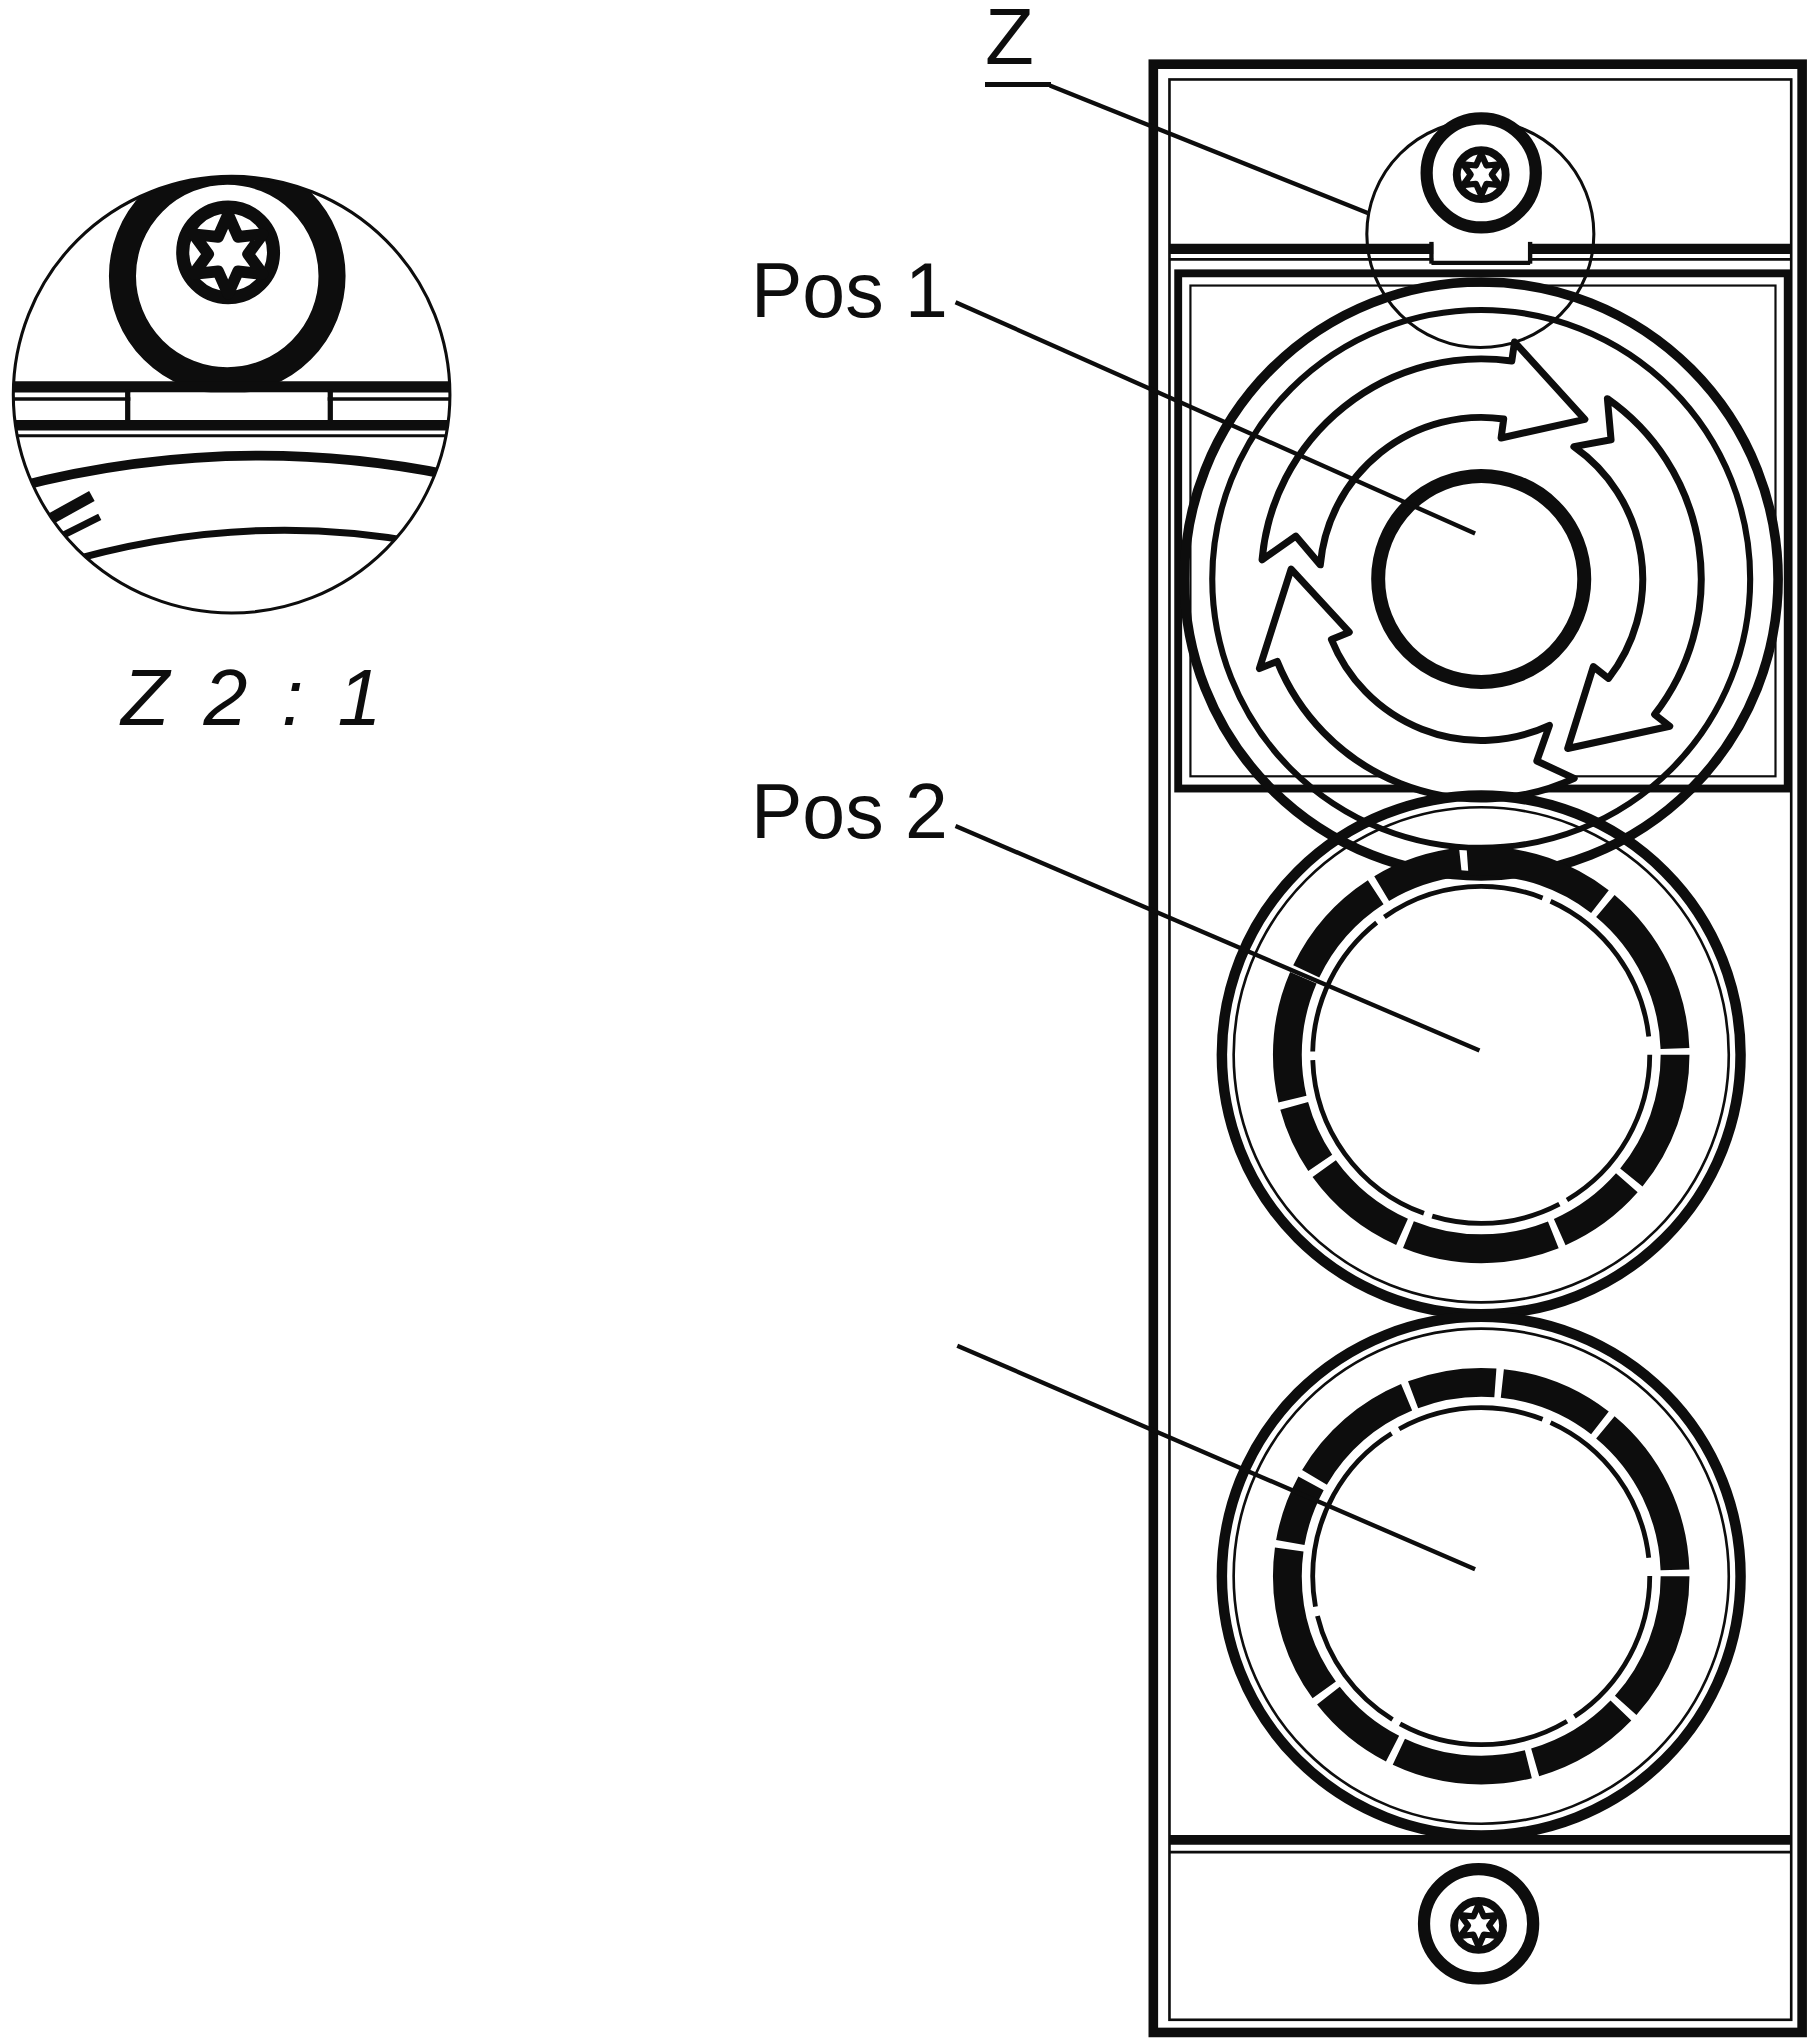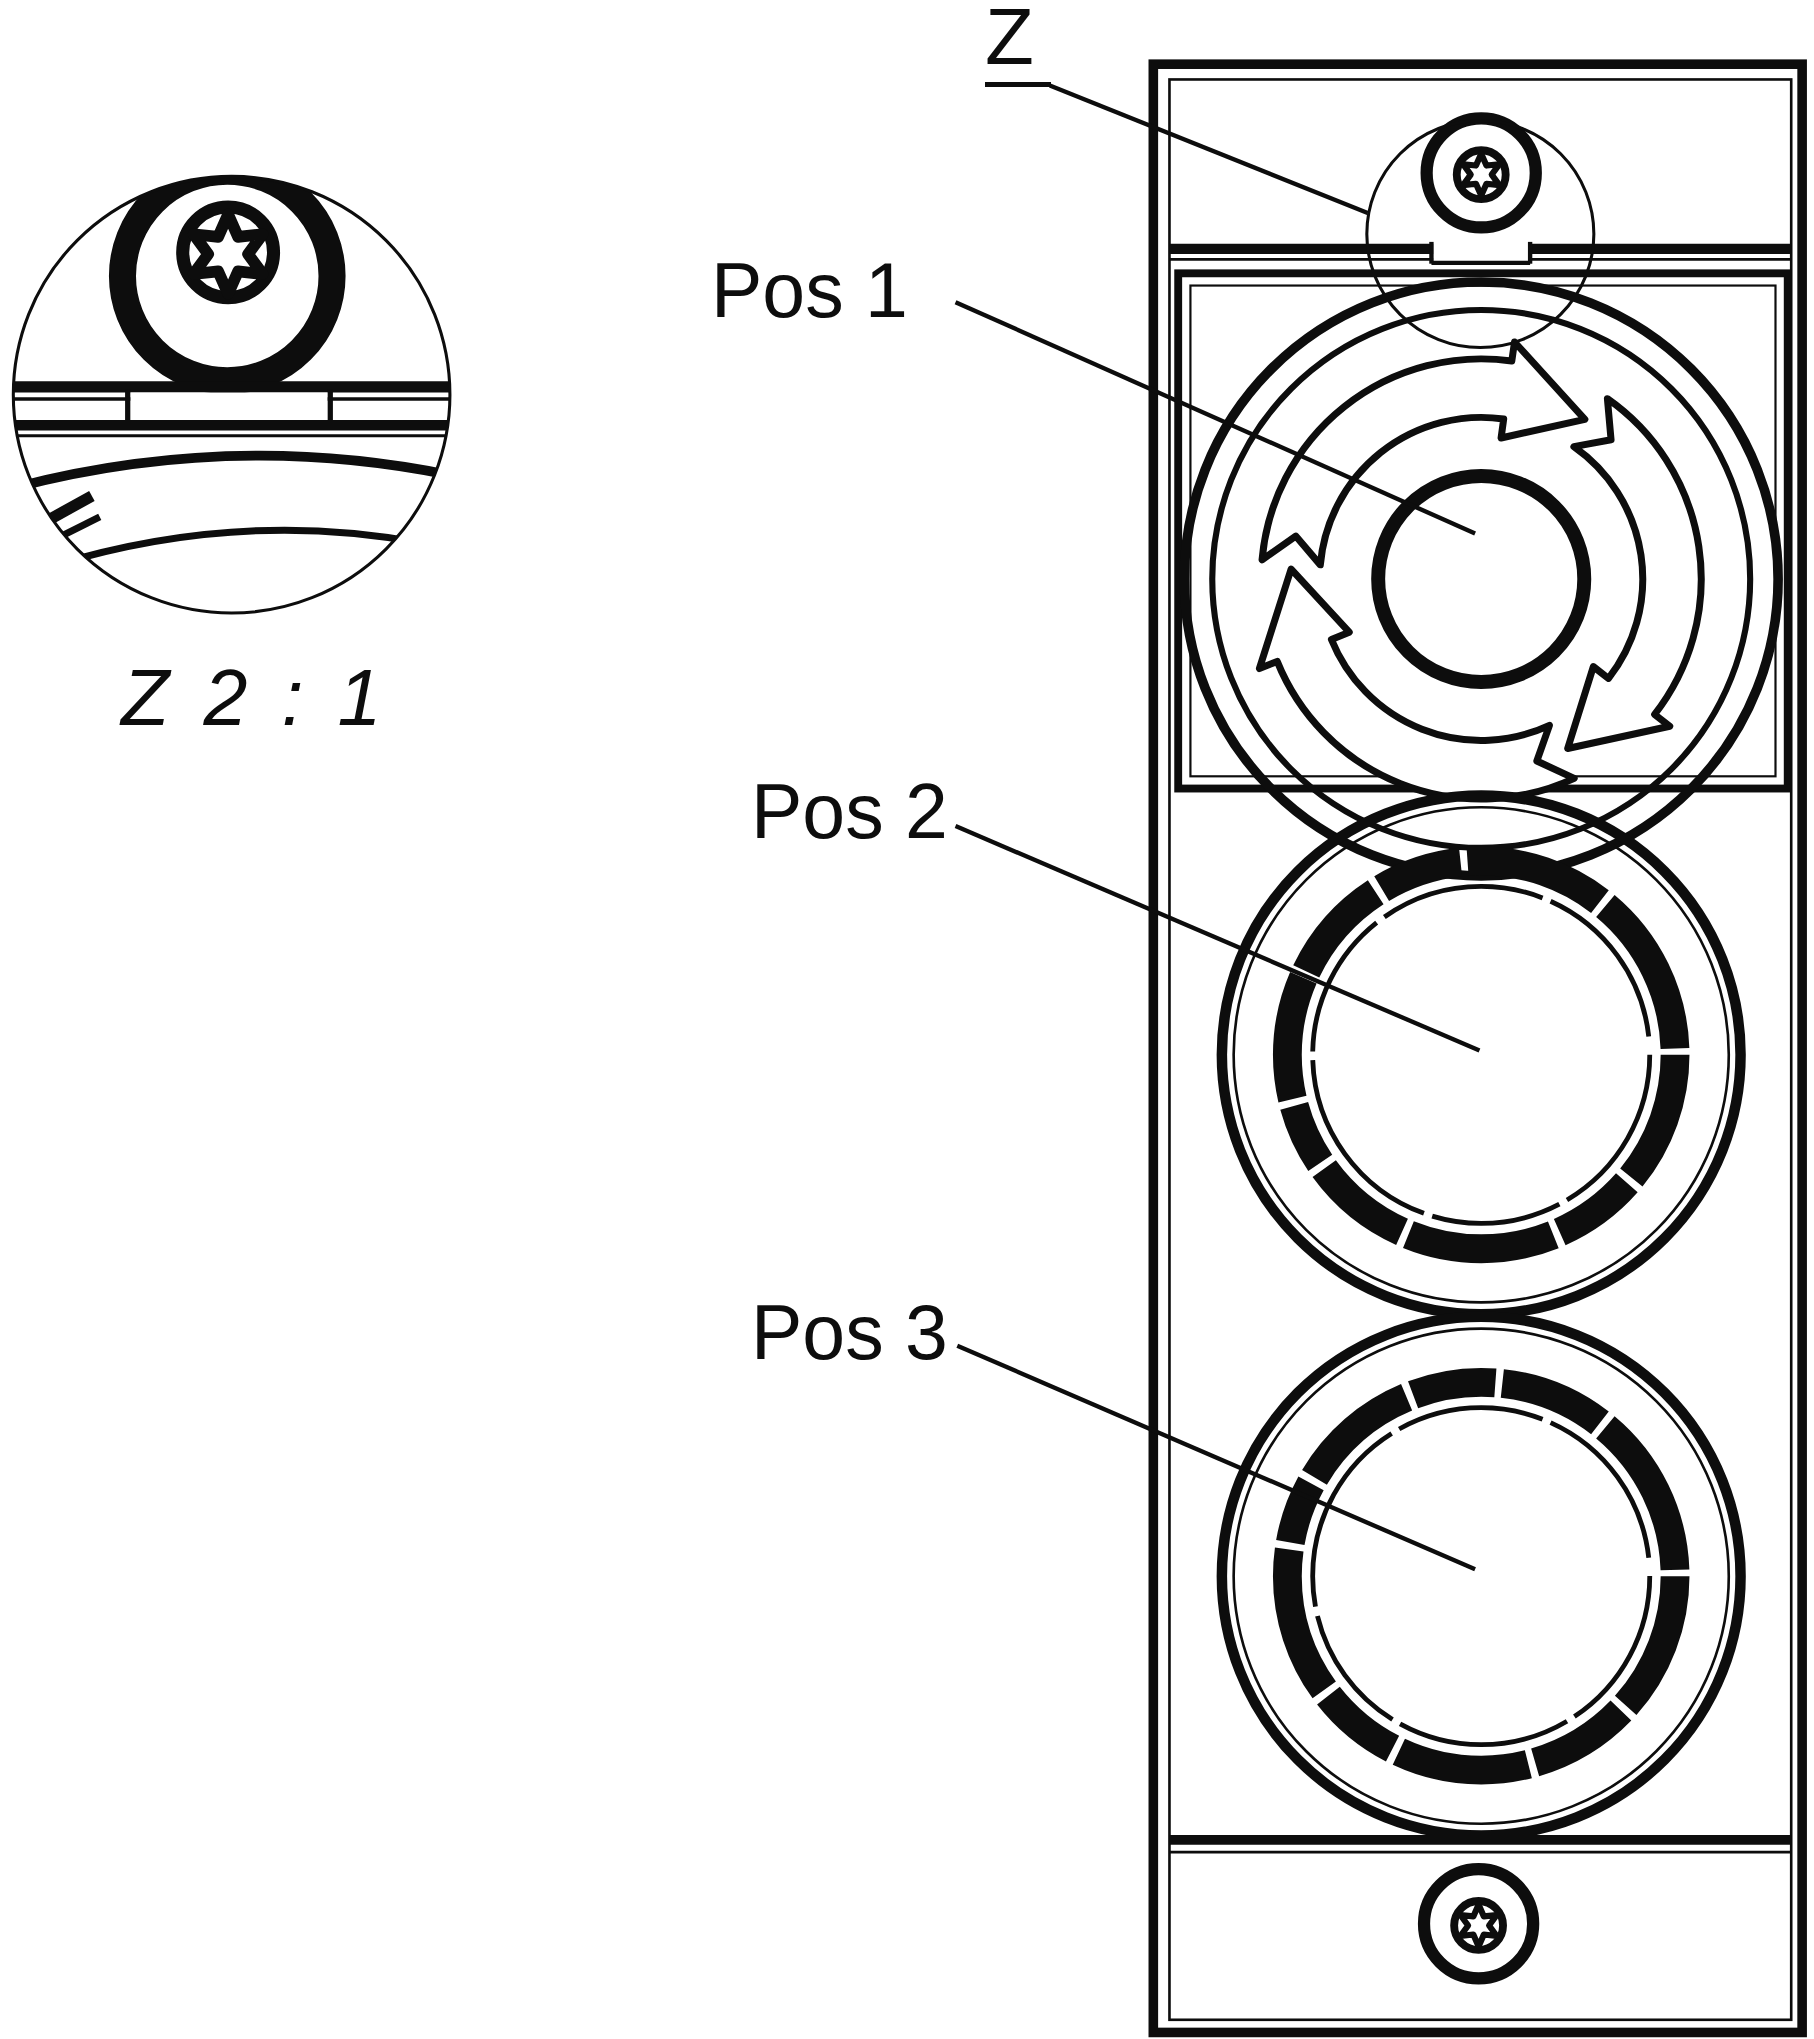--- a/index.html
+++ b/index.html
@@ -137,20 +137,19 @@
       <line x1="1094" y1="946" x2="1694" y2="1203"></line>
       <line x1="1096" y1="1541" x2="1689" y2="1797"></line>
     </g>
   </svg>
 
   <div class="label scale-label" style="left:121px;top:658px;font-style:italic;">Z 2 : 1</div>
 
   <div class="label ref-label" style="left:985px;top:-3.5px;">Z</div>
   <div class="ref-underline"></div>
 
-  <div class="label pos-label" style="left:711px;top:252px;">Pos 1</div>
+  <div class="label pos-label" style="left:751px;top:252px;">Pos 1</div>
 
   <div class="label pos-label" style="left:751px;top:773px;">Pos 2</div>
 
-  <div class="label pos-label" style="left:751px;top:1294px;">Pos 3</div>
 
 </div>
 
 
 </body></html>

